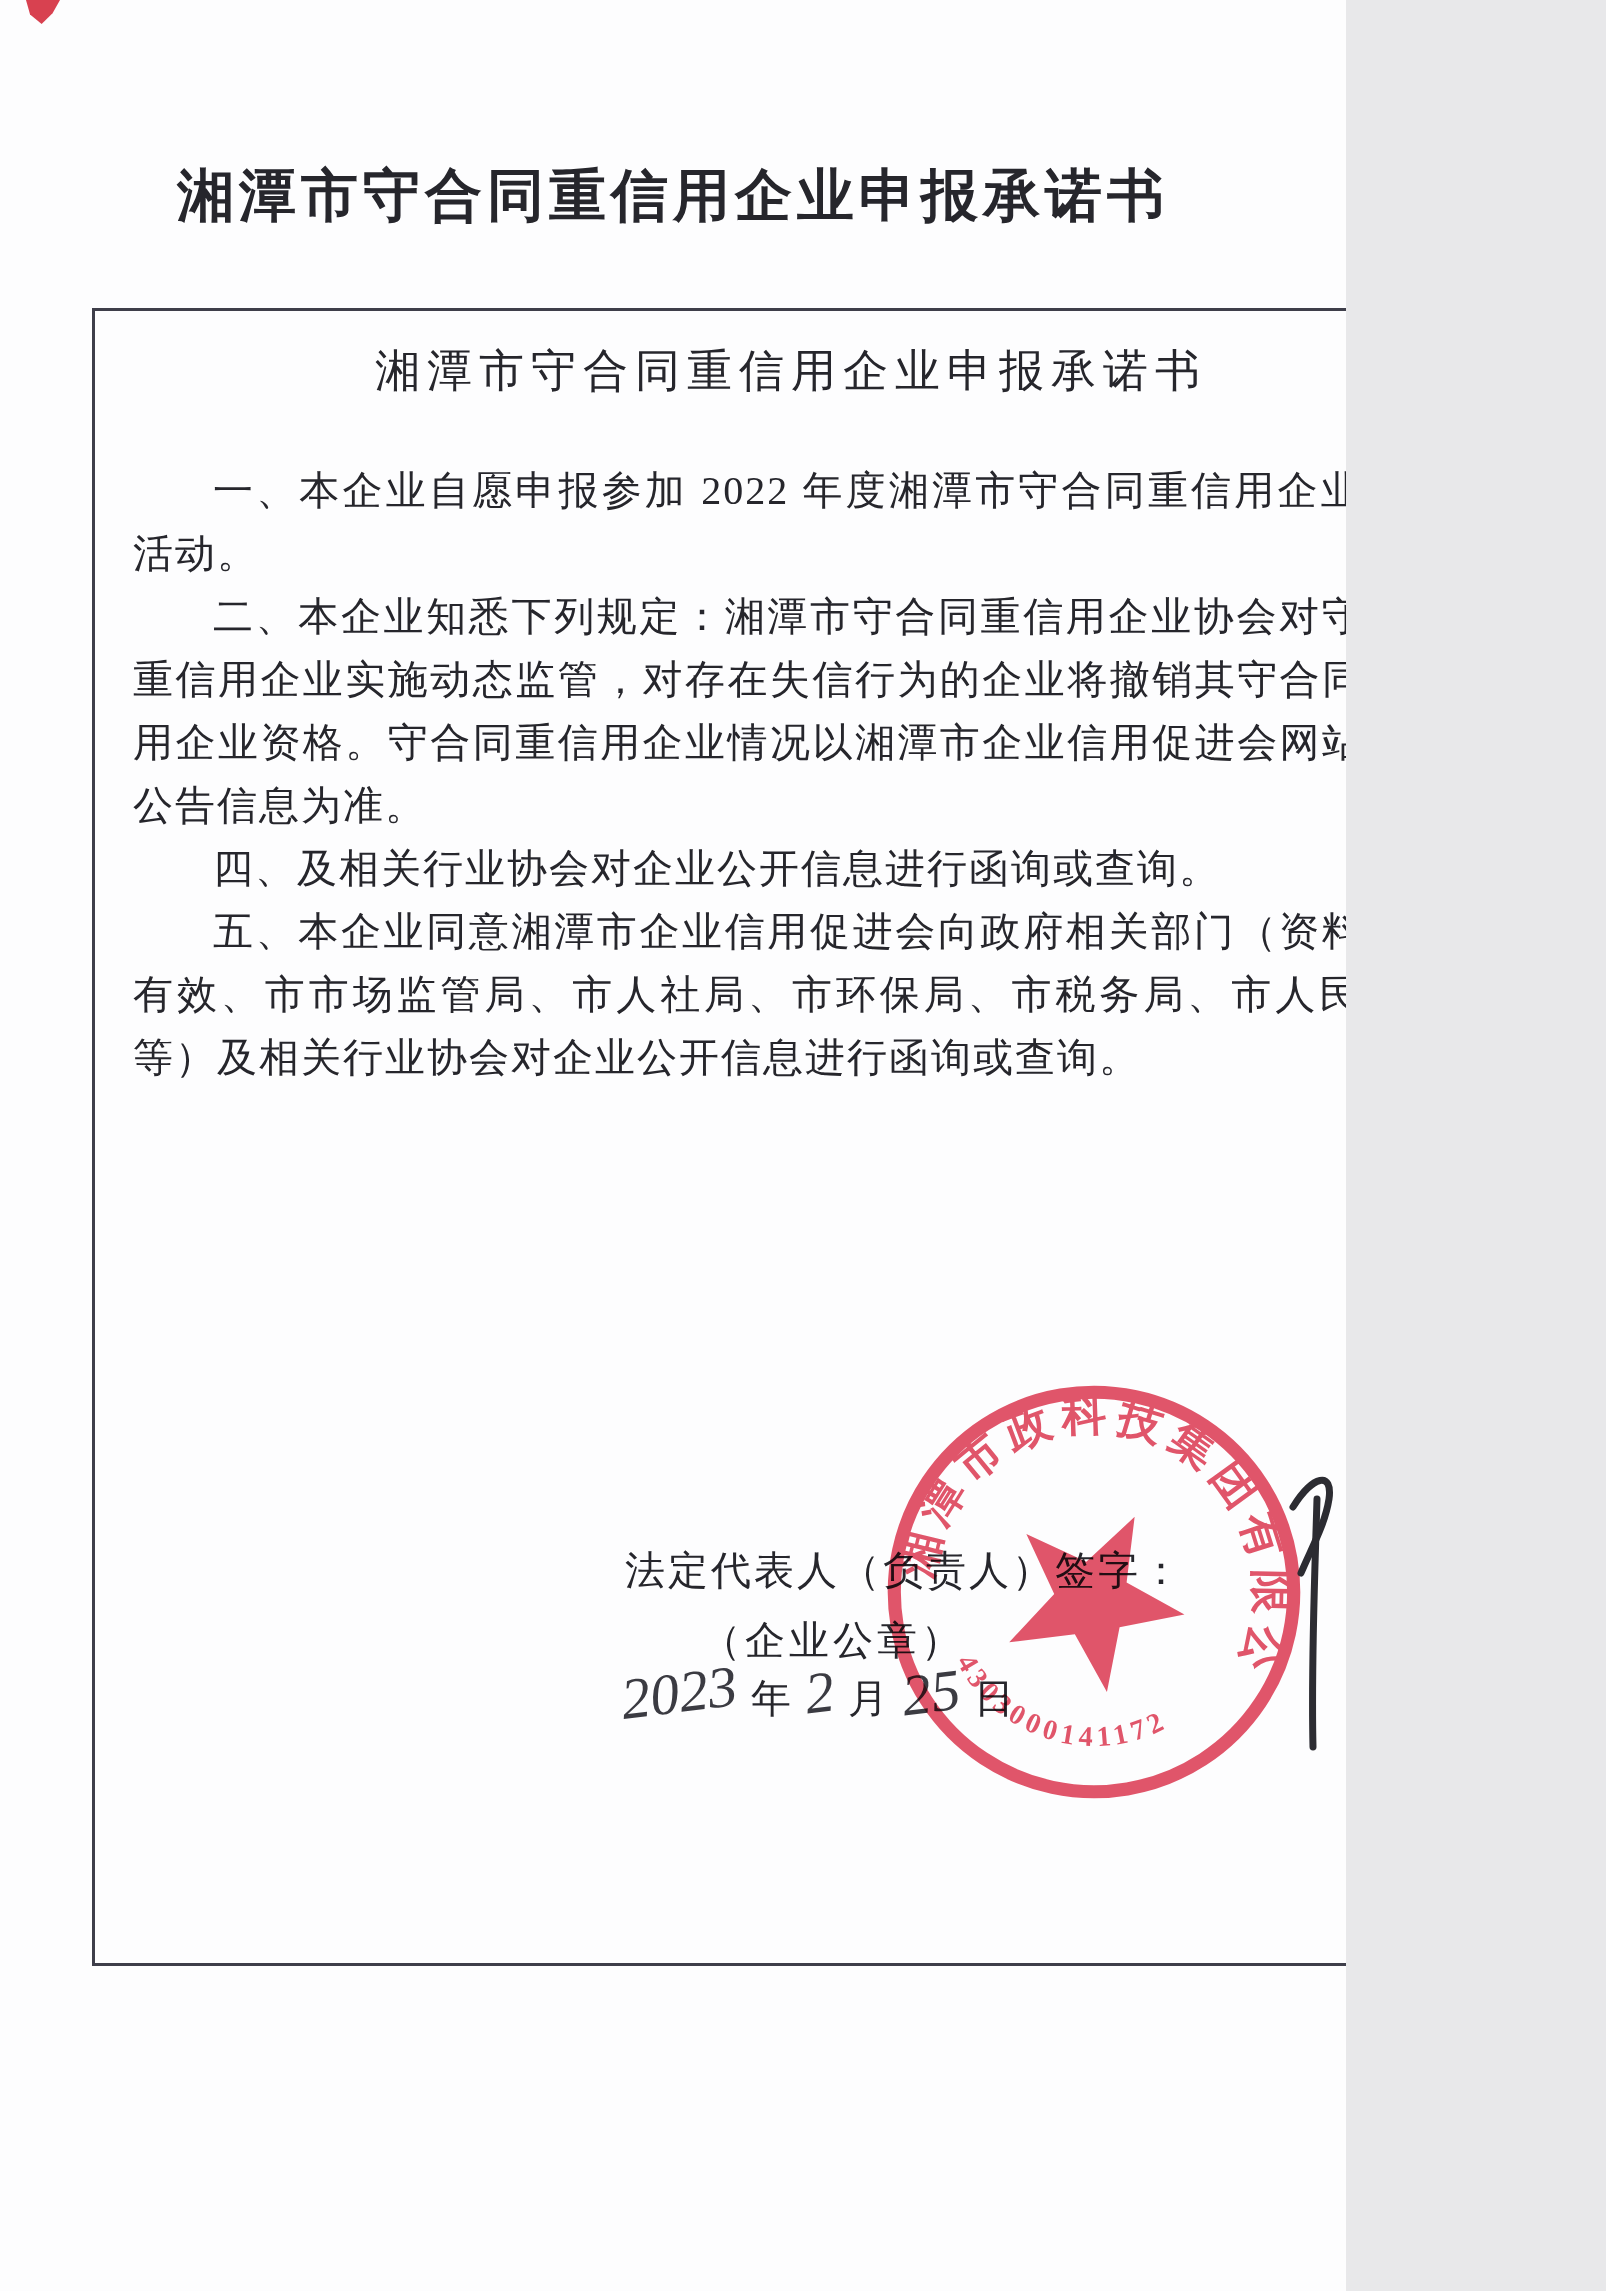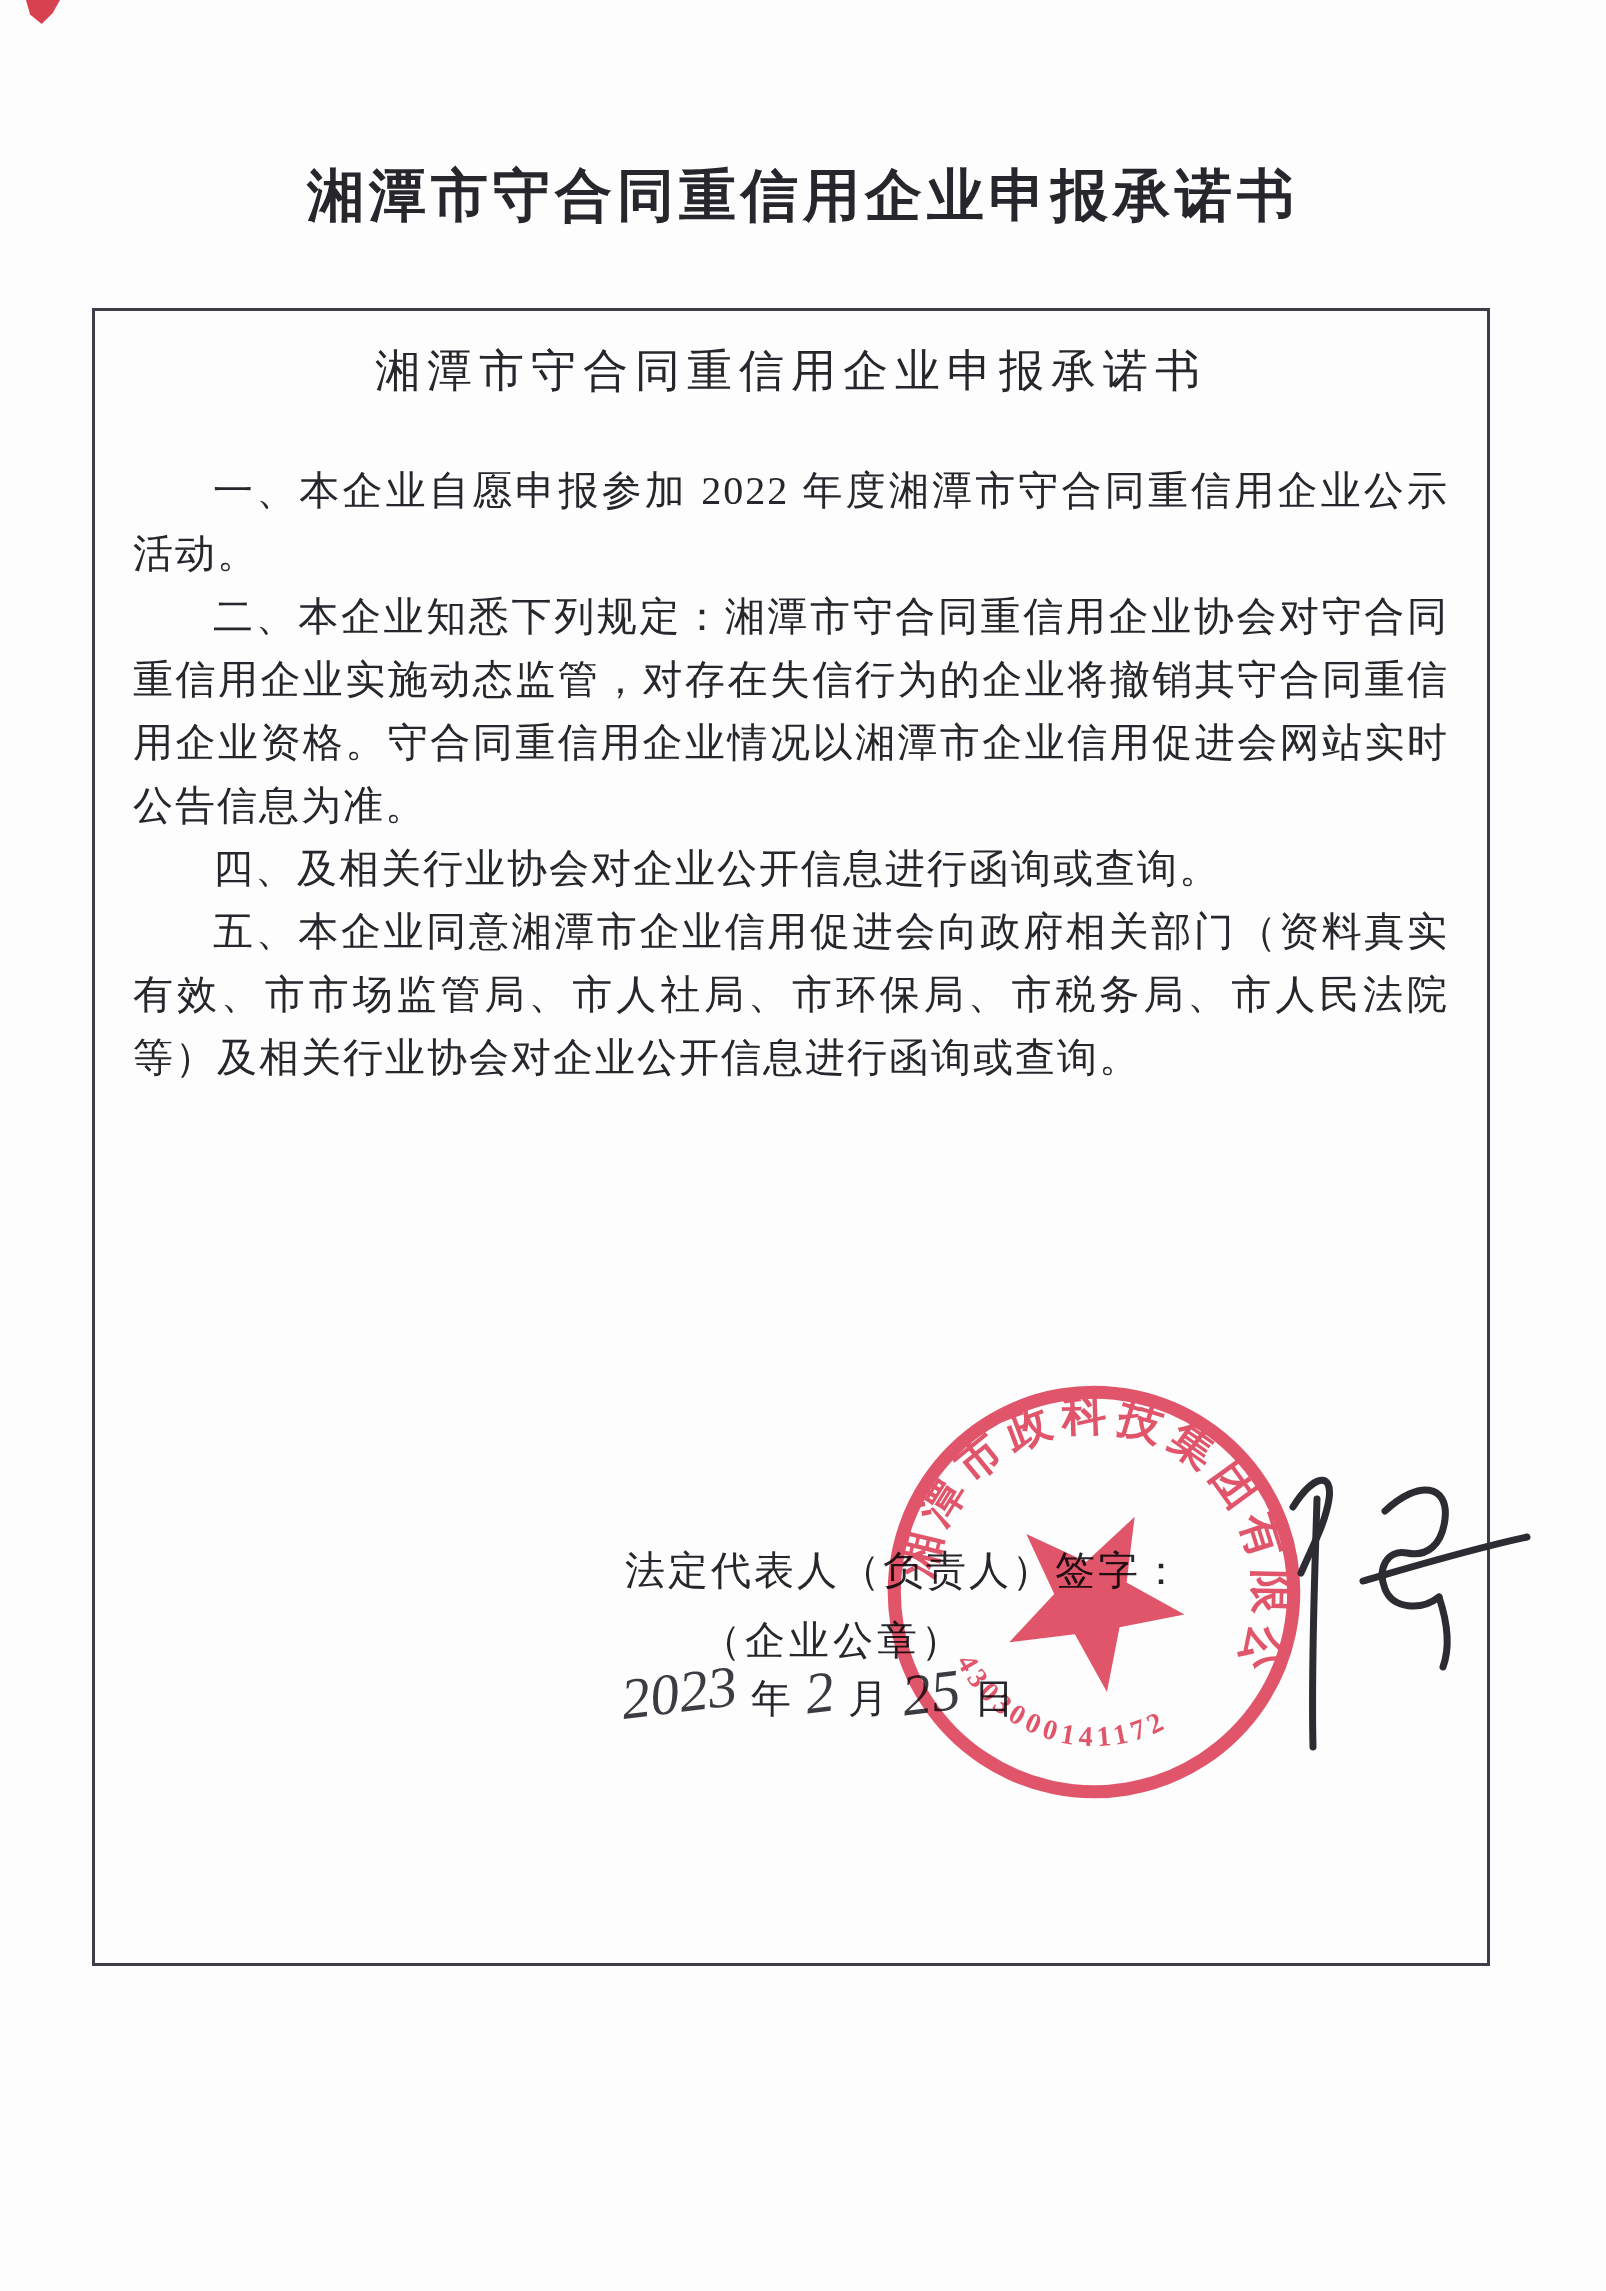--- a/index.html
+++ b/index.html
@@ -1,18 +1,18 @@
 <!DOCTYPE html>
 <html><head>
 <meta charset="utf-8">
 <style>
   html,body{margin:0;padding:0;background:#e8e8ea;}
   .page{
     position:relative;
-    width:1606px;height:2291px;
+    width:1346px;height:2291px;
     background:#fdfdfe;
     font-family:"Liberation Serif","DejaVu Serif",serif;
     color:#26262c;
     overflow:hidden;
   }
   .artifact-mark{
     position:absolute;left:26px;top:0;width:34px;height:24px;
     background:#d84150;
     clip-path:polygon(0 0,100% 0,78% 55%,46% 100%,12% 60%);
   }

